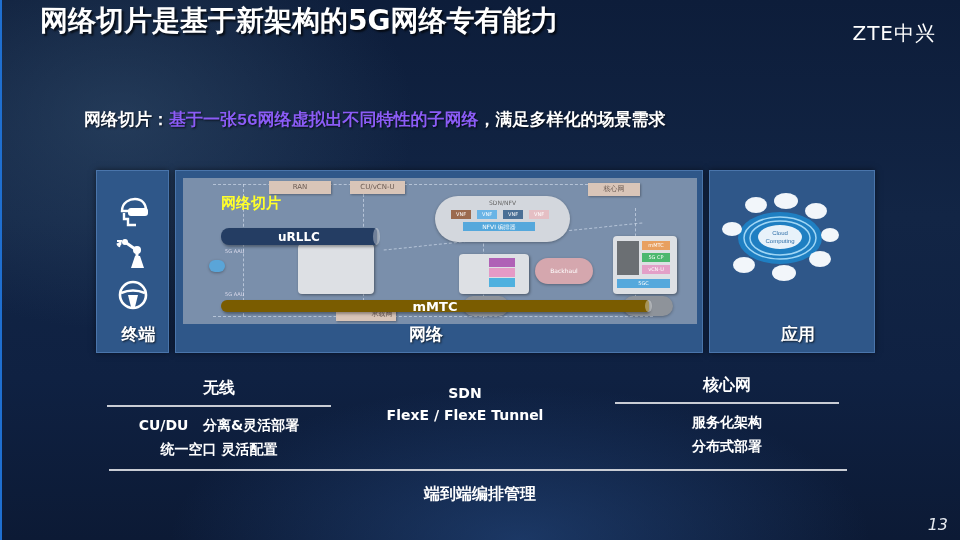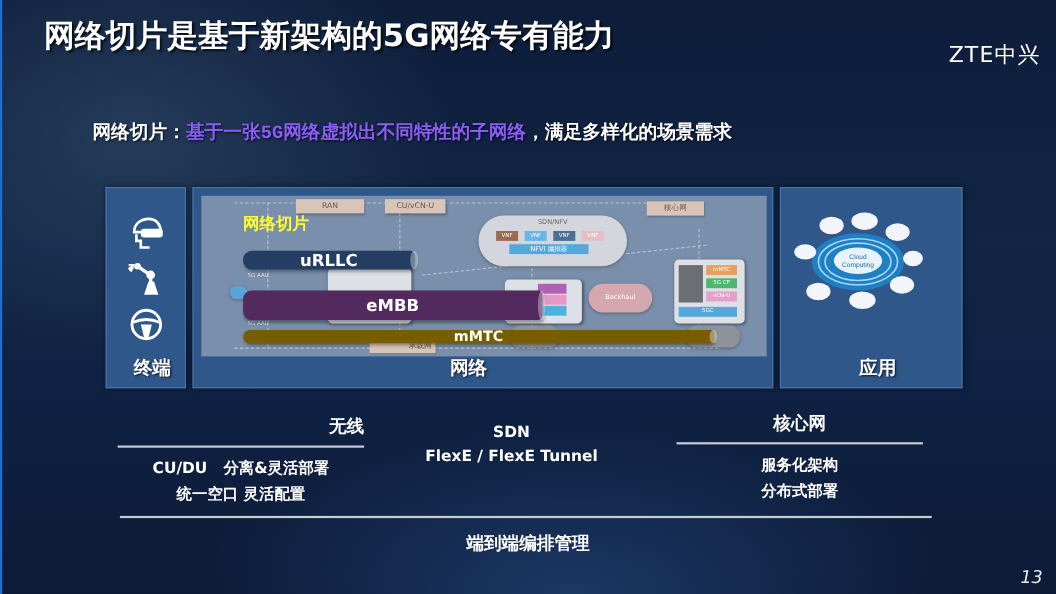--- a/index.html
+++ b/index.html
@@ -9,28 +9,28 @@
     color: #fff;
     position: relative;
     background:
       radial-gradient(ellipse 500px 220px at 520px 540px, rgba(40,80,140,0.55), transparent 70%),
       radial-gradient(ellipse 420px 300px at 120px 120px, rgba(60,90,120,0.45), transparent 70%),
       linear-gradient(180deg, #0d1d3a 0%, #122545 40%, #0f2142 70%, #0c1a35 100%);
   }
   .left-edge { position: absolute; left: 0; top: 0; width: 2px; height: 100%; background: #1f6fd0; }
 
   .title {
-    position: absolute; left: 40px; top: 14px;
+    position: absolute; left: 40px; top: 2px;
     font-size: 28px; font-weight: bold; letter-spacing: 0px;
     text-shadow: 2px 2px 2px rgba(0,0,0,0.7);
     white-space: nowrap;
   }
   .logo {
-    position: absolute; right: 14px; top: 20px;
-    font-size: 20px; font-weight: normal; letter-spacing: 1px; margin-top: 16px;
+    position: absolute; right: 24px; top: 20px;
+    font-size: 20px; font-weight: normal; letter-spacing: 1px;
   }
   .subtitle {
     position: absolute; left: 84px; top: 108px;
     font-size: 17px; font-weight: bold; white-space: nowrap;
     text-shadow: 1px 1px 2px rgba(0,0,0,0.7);
   }
   .subtitle .hl { color: #8b5cf6; font-family: Liberation Mono, monospace; }
 
   .panel {
     position: absolute; top: 170px; height: 183px;
@@ -62,21 +62,21 @@
   }
   .dash-h { position: absolute; border-top: 1px dashed rgba(220,230,245,0.6); }
   .dash-v { position: absolute; border-left: 1px dashed rgba(220,230,245,0.6); }
 
   .slice-title {
     position: absolute; left: 38px; top: 16px;
     color: #ffff2a; font-size: 15px; font-weight: bold;
   }
   .tube {
     position: absolute; border-radius: 8px 4px 4px 8px;
-    font-weight: bold; color: #fff; font-size: 15px;
+    font-weight: bold; color: #fff; font-size: 12px;
     display: flex; align-items: center; justify-content: center;
     box-shadow: 1px 2px 3px rgba(0,0,0,0.35);
   }
   .tube::after {
     content: ""; position: absolute; right: -3px; top: 0; bottom: 0; width: 7px;
     border-radius: 50%; background: rgba(255,255,255,0.35);
   }
   #tube-urllc { left: 38px; top: 50px; width: 156px; height: 17px; background: #243d63; }
   #tube-embb { left: 38px; top: 86px; width: 272px; height: 27px; background: #522a5e; }
   #tube-mmtc { left: 38px; top: 122px; width: 428px; height: 12px; background: #7a5c00; font-size: 13px; }
@@ -95,21 +95,21 @@
   .section { position: absolute; top: 375px; text-align: center; }
   .section .head {
     font-size: 16px; font-weight: bold; padding-bottom: 6px;
     border-bottom: 2px solid #c8ccd4;
   }
   .section .line { font-size: 14px; font-weight: bold; margin-top: 10px; white-space: nowrap; }
   .section .line + .line { margin-top: 6px; }
   #sec-wireless { left: 107px; width: 224px; }
   #sec-transport { left: 353px; width: 224px; }
   #sec-core { left: 615px; width: 224px; }
-  #sec-wireless .head { padding-top: 3px; text-align: right; }
+  #sec-wireless .head { padding-top: 3px; }
   .bottom-rule {
     position: absolute; left: 109px; top: 469px; width: 738px; height: 2px; background: #c8ccd4;
   }
   .footer-mgmt {
     position: absolute; left: 0; right: 0; top: 484px; text-align: center;
     font-size: 16px; font-weight: bold;
   }
   .page-num {
     position: absolute; right: 12px; bottom: 6px; font-size: 16px; font-style: italic; color: #e6eaf0;
   }
@@ -201,23 +201,20 @@
     <div class="cloud" style="left:280px; top:118px; width:46px; height:20px; background:#8e939a;"></div>
     <div class="cloud" style="left:440px; top:118px; width:50px; height:20px; background:#8e939a;"></div>
 
     <div class="box-label" style="left:153px; top:130px; width:60px;padding-left:32px;">承载网</div>
 
     <div class="slice-title">网络切片</div>
 
     <div class="tube" id="tube-urllc">
         <span>uRLLC</span>
       </div>
-    <div class="tube" id="tube-embb">
-        <span>eMBB</span>
-      </div>
     <div class="tube" id="tube-mmtc">
         <span>mMTC</span>
       </div>
   </div>
   <div class="panel-label">网络</div>
 </div>
 
 <div class="panel" id="panel-app">
   <svg width="120" height="90" viewBox="0 0 120 90" style="position:absolute; left:10px; top:22px;">
     <ellipse cx="60" cy="45" rx="42" ry="26" fill="#1f7fc2"></ellipse>

